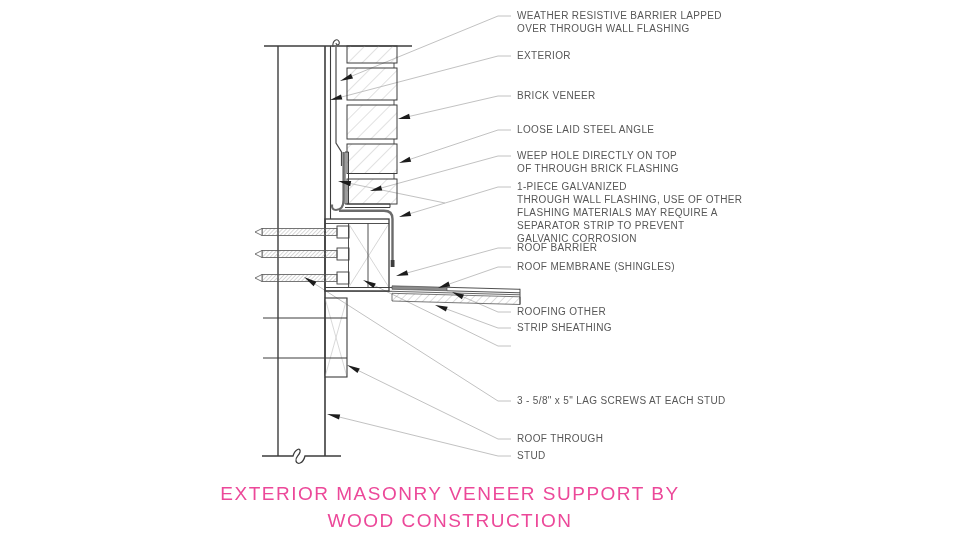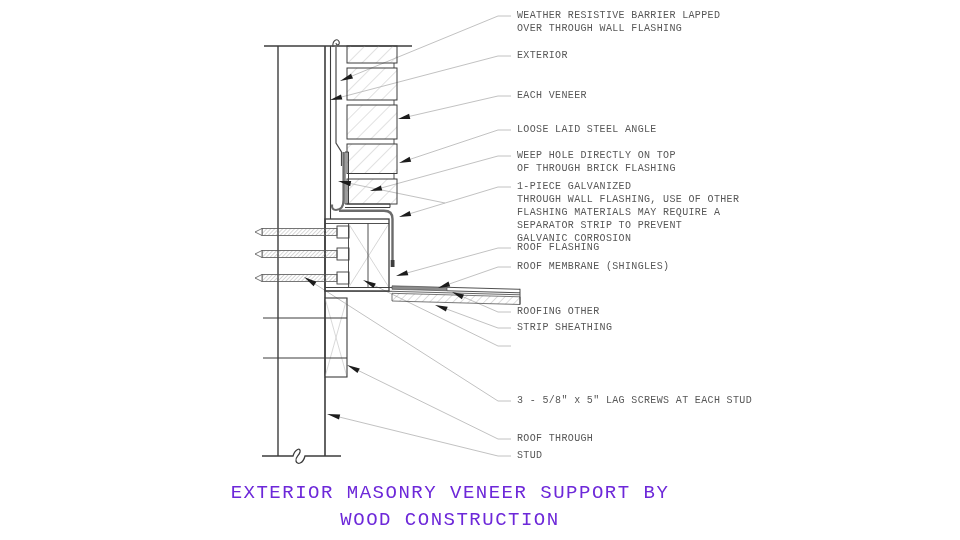--- a/index.html
+++ b/index.html
@@ -1,22 +1,22 @@
 <!DOCTYPE html>
 <html><head>
 <meta charset="utf-8">
 <style>
   html,body{margin:0;padding:0;background:#ffffff;}
   .stage{position:relative;width:788px;height:540px;background:#ffffff;overflow:hidden;
-         font-family:Liberation Mono, monospace;border-radius:8px;}
+         font-family:Liberation Sans, sans-serif;border-radius:8px;}
   .drawing-svg{position:absolute;left:0;top:0;}
   .ann{position:absolute;left:517px;font-size:10px;line-height:13px;letter-spacing:.35px;
        color:#575757;white-space:pre-line;}
   .title{position:absolute;left:190px;top:480px;width:520px;text-align:center;
-         font-size:19px;line-height:27px;letter-spacing:1.5px;color:#6d28d9;white-space:pre-line;}
+         font-size:19px;line-height:27px;letter-spacing:1.5px;color:#ec4899;white-space:pre-line;}
 </style>
 </head>
 <body>
 
 <div class="stage">
 
   <svg class="drawing-svg" width="960" height="540" viewBox="0 0 960 540">
     <defs>
       <pattern id="hatchBrick" width="10" height="10" patternUnits="userSpaceOnUse" patternTransform="rotate(-45)">
         <line x1="0" y1="0" x2="10" y2="0" stroke="#bdbdbd" stroke-width="0.9"></line>
@@ -148,30 +148,30 @@
       <polygon points="363,280 373.5,288 375.8,283.4"></polygon>
       <polygon points="304,277 313.6,286.2 316.4,281.8"></polygon>
       <polygon points="347,365 357.5,373 359.8,368.4"></polygon>
       <polygon points="327,414 339,419.6 340.2,414.6"></polygon>
     </g>
   </svg>
 
   <div class="ann" style="top:9px">WEATHER RESISTIVE BARRIER LAPPED
 OVER THROUGH WALL FLASHING</div>
   <div class="ann" style="top:49px">EXTERIOR</div>
-  <div class="ann" style="top:89px">EACH VENEER</div>
+  <div class="ann" style="top:89px">BRICK VENEER</div>
   <div class="ann" style="top:123px">LOOSE LAID STEEL ANGLE</div>
   <div class="ann" style="top:149px">WEEP HOLE DIRECTLY ON TOP
 OF THROUGH BRICK FLASHING</div>
   <div class="ann" style="top:180px">1-PIECE GALVANIZED
 THROUGH WALL FLASHING, USE OF OTHER
 FLASHING MATERIALS MAY REQUIRE A
 SEPARATOR STRIP TO PREVENT
 GALVANIC CORROSION</div>
-  <div class="ann" style="top:241px">ROOF FLASHING</div>
+  <div class="ann" style="top:241px">ROOF BARRIER</div>
   <div class="ann" style="top:260px">ROOF MEMBRANE (SHINGLES)</div>
   <div class="ann" style="top:305px">ROOFING OTHER</div>
   <div class="ann" style="top:321px">STRIP SHEATHING</div>
   <div class="ann" style="top:394px">3 - 5/8" x 5" LAG SCREWS AT EACH STUD</div>
   <div class="ann" style="top:432px">ROOF THROUGH</div>
   <div class="ann" style="top:449px">STUD</div>
 
   <div class="title">EXTERIOR MASONRY VENEER SUPPORT BY
 WOOD CONSTRUCTION</div>
 

